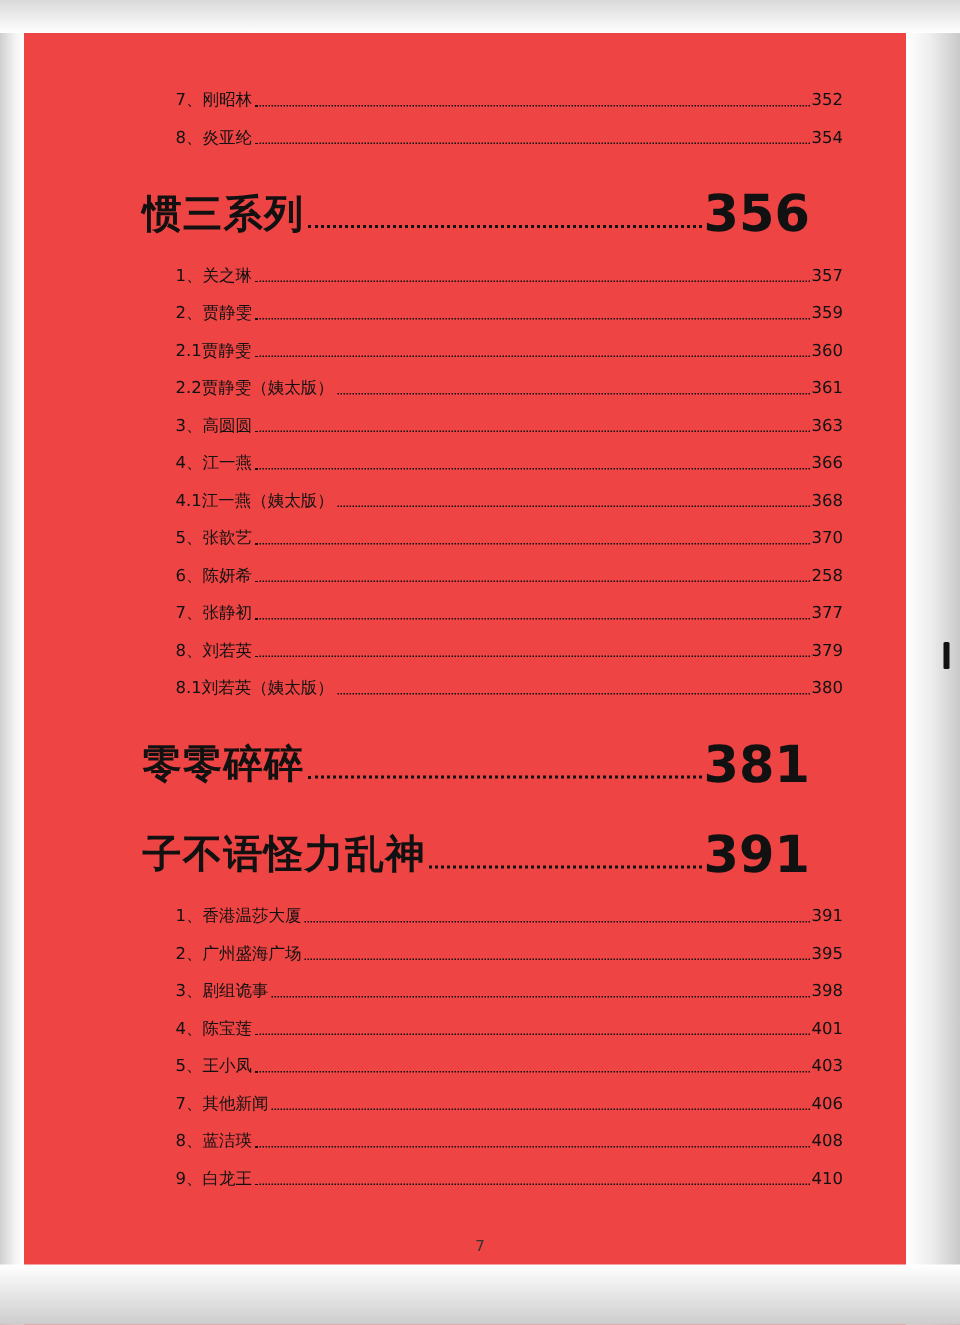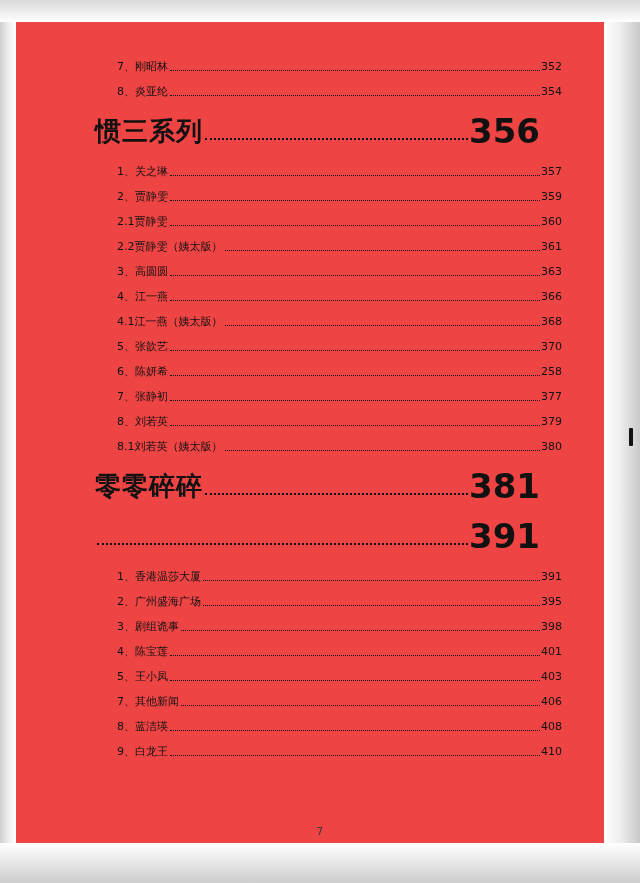--- a/index.html
+++ b/index.html
@@ -85,21 +85,21 @@
   }
   .item .label { font-size: 11px; }
   .item .page-num { font-size: 11px; }
   .item .leader { margin-bottom: 3px; }
 
   
   .heading {
     font-size: 26px;
     line-height: 32px;
     font-weight: bold;
-    margin-top: 16px;
+    margin-top: 28px;
     margin-bottom: 18px;
     padding-left: 0px;
   }
   .heading .label { font-size: 26px; font-weight: bold; letter-spacing: 1px;}
   .heading .page-num { font-size: 34px; font-weight: bold; }
   .heading .leader { border-bottom: 2px dotted #111; margin-bottom: 7px; }
 
   .folio {
     position: absolute;
     left: 0;
@@ -204,20 +204,21 @@
         <span class="label">8.1刘若英（姨太版）</span>
         <span class="leader"></span>
         <span class="page-num">380</span>
       </div>
       <div class="toc-entry heading">
         <span class="label">零零碎碎</span>
         <span class="leader"></span>
         <span class="page-num">381</span>
       </div>
       <div class="toc-entry heading">
+        <span class="label">子不语怪力乱神</span>
         <span class="leader"></span>
         <span class="page-num">391</span>
       </div>
       <div class="toc-entry item">
         <span class="label">1、香港温莎大厦</span>
         <span class="leader"></span>
         <span class="page-num">391</span>
       </div>
       <div class="toc-entry item">
         <span class="label">2、广州盛海广场</span>

